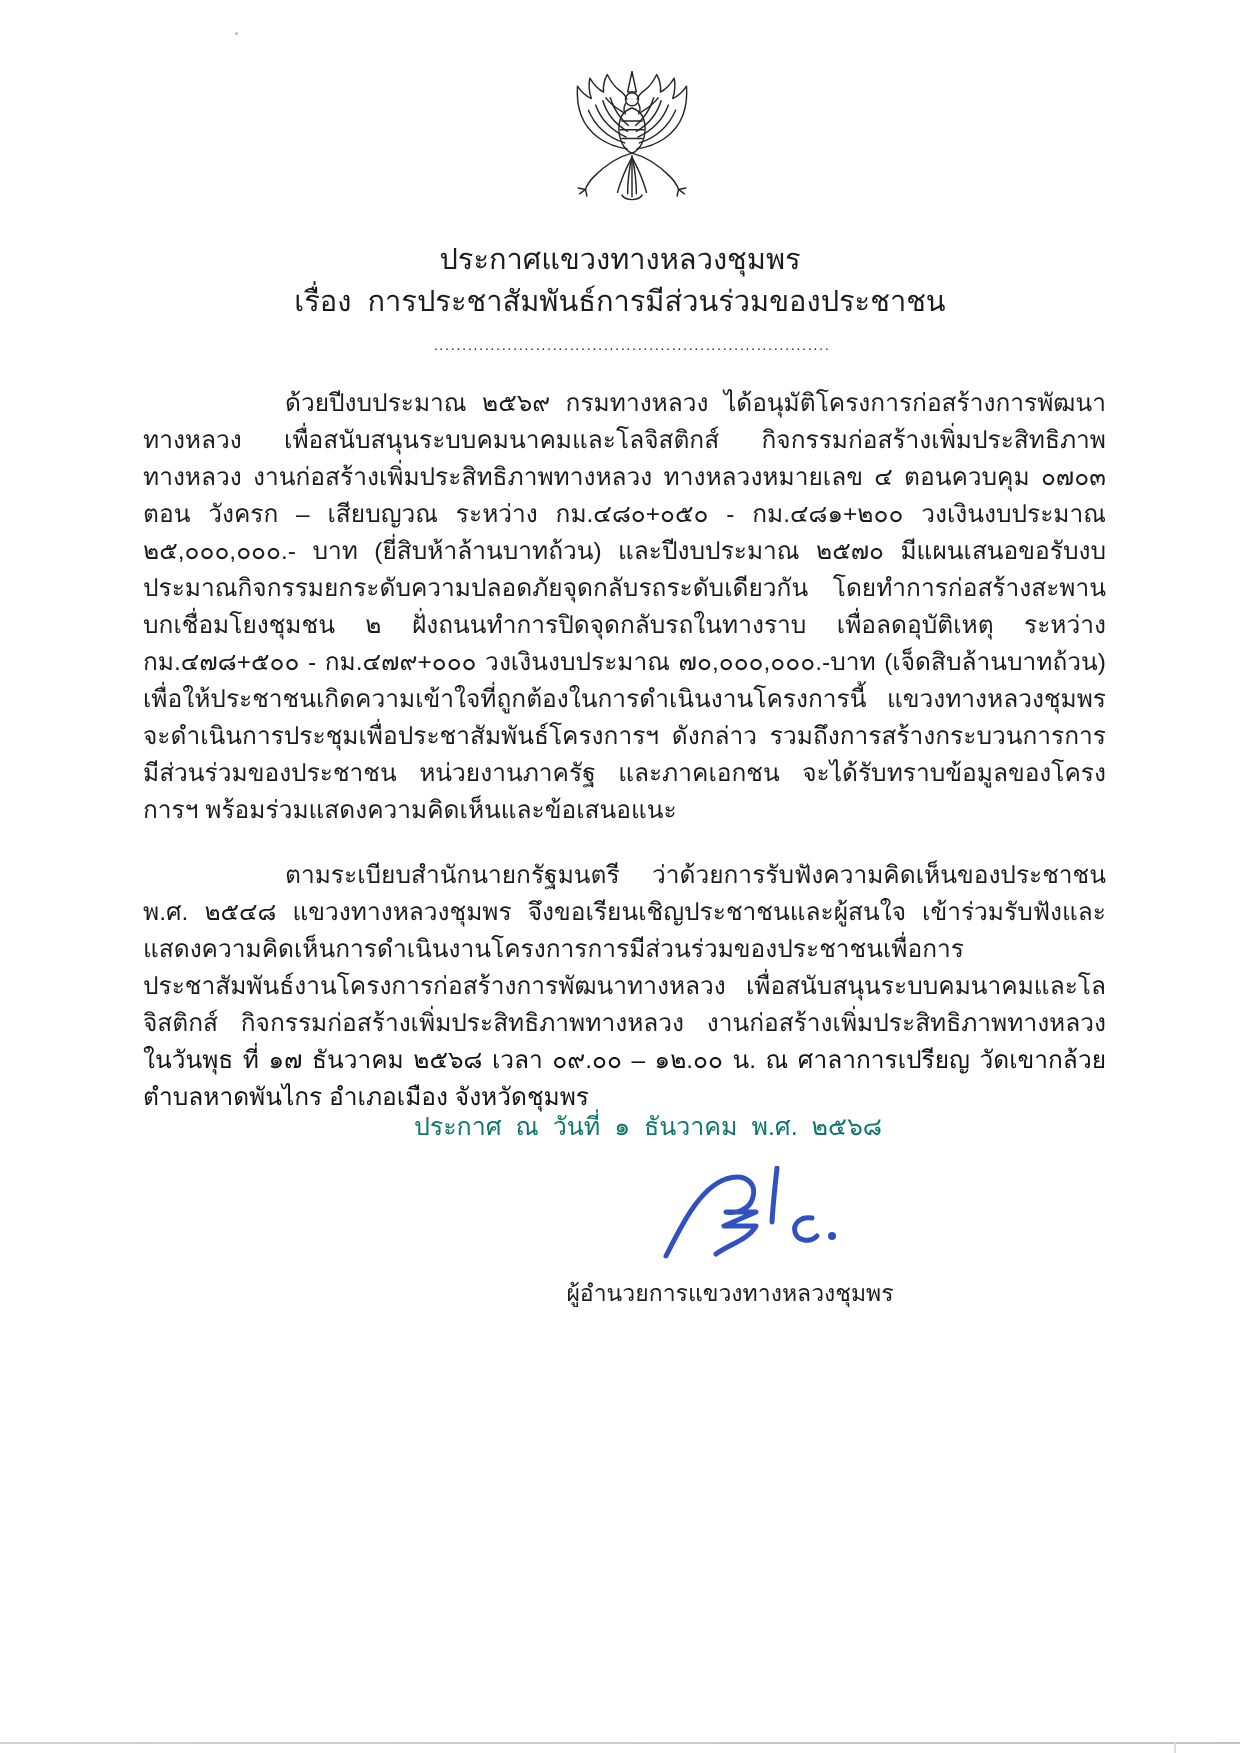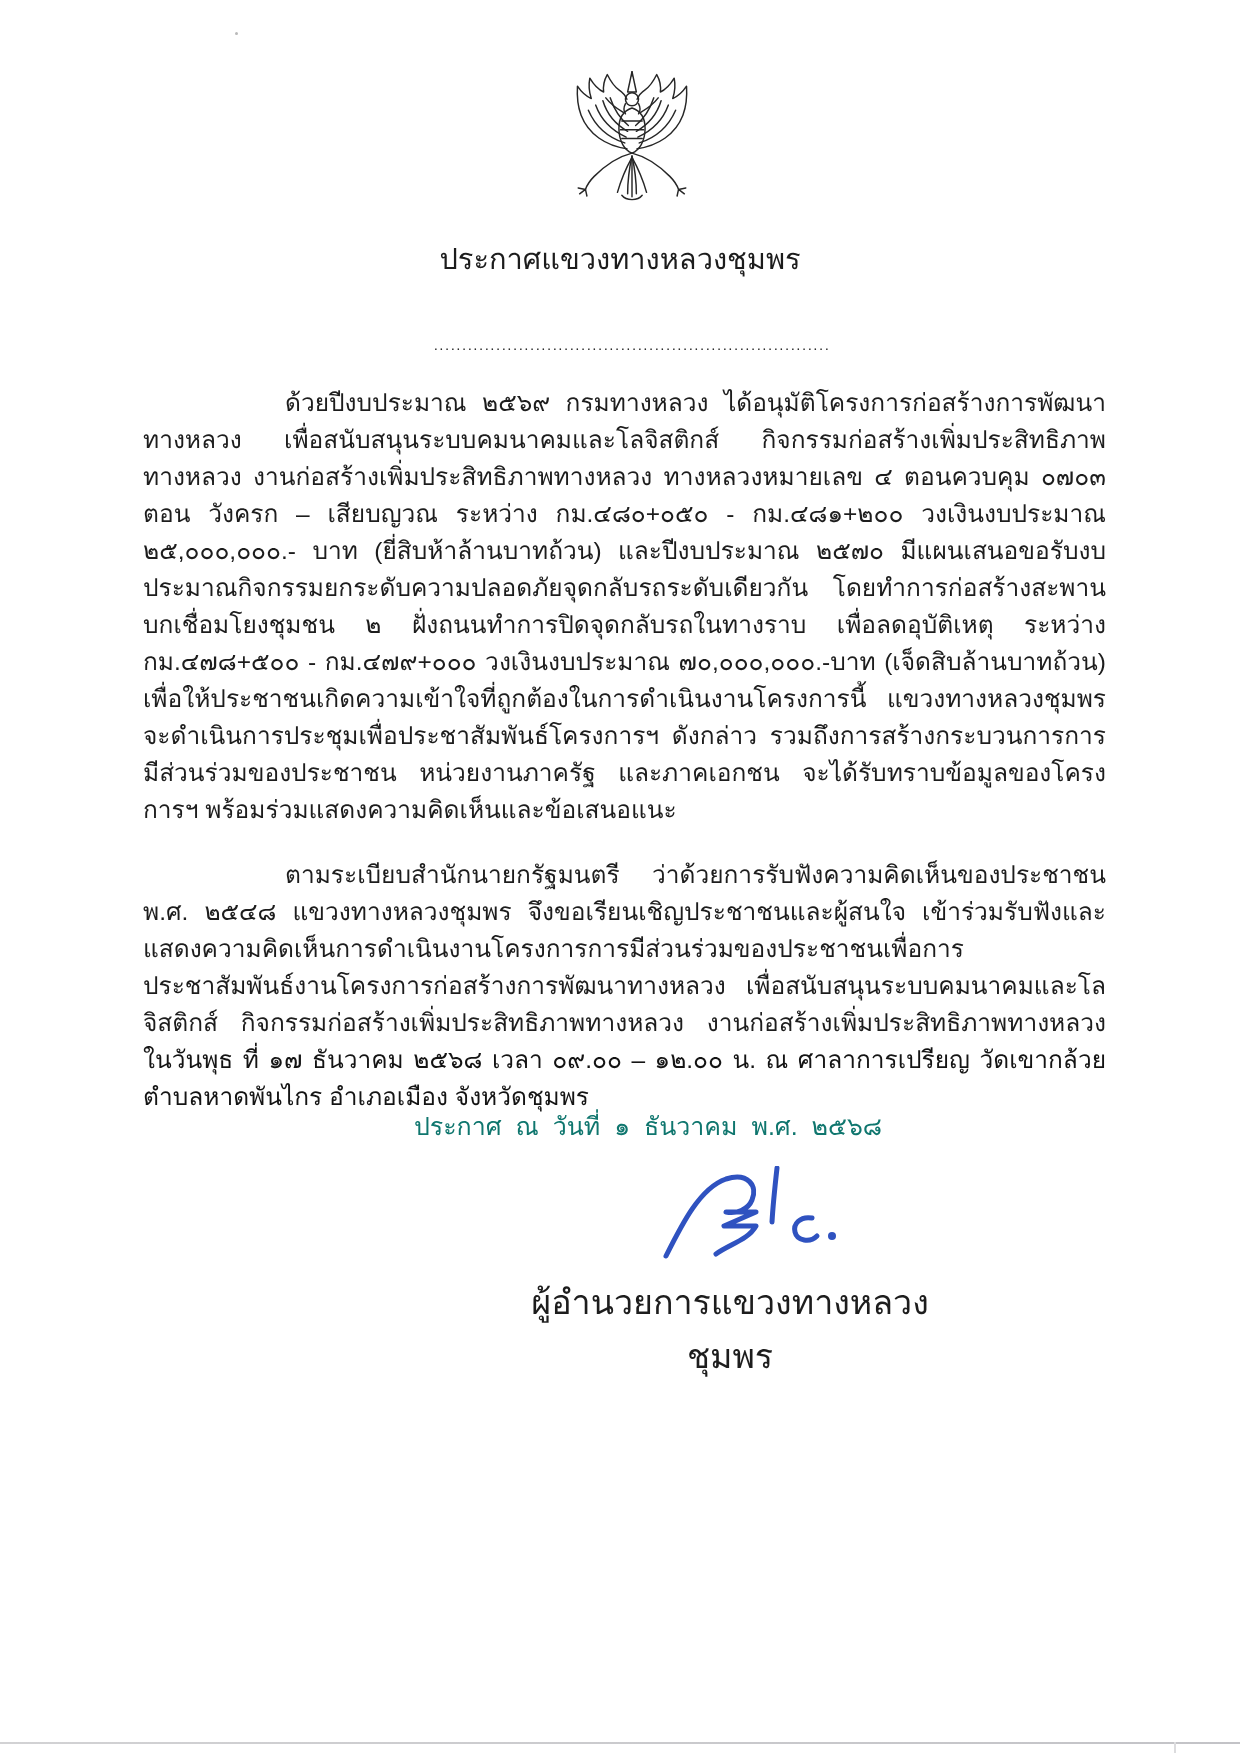--- a/index.html
+++ b/index.html
@@ -38,21 +38,21 @@
   .issued-line{
     position:absolute;top:1106px;left:0;right:0;
     text-align:center;padding-left:56px;
     font-size:25px;white-space:pre;color:#0f766e;
   }
   .signature-block{
     position:absolute;top:1166px;left:520px;width:420px;text-align:center;
   }
   .signature-ink{display:block;margin:0 auto;transform:translateX(22px);}
   .signatory-name{margin-top:4px;font-size:25.5px;white-space:pre;}
-  .signatory-title{margin-top:9px;font-size:34px;}
+  .signatory-title{margin-top:9px;font-size:23px;}
   .scan-dot{
     position:absolute;top:32px;left:235px;width:3px;height:3px;
     border-radius:50%;background:#b9b9b9;
   }
   .scan-edge-line{
     position:absolute;top:1742px;left:0;right:0;height:2px;
     background:linear-gradient(to right,#d2d2d4,#c3c3c7);
   }
   .scan-edge-tick{
     position:absolute;top:1742px;left:1174px;width:2px;height:11px;
@@ -90,20 +90,21 @@
       <path d="M110,118 C106,136 104,152 104,170"></path>
       <path d="M110,118 C114,136 116,152 116,170"></path>
       <path d="M110,120 C100,138 94,154 90,168"></path>
       <path d="M110,120 C120,138 126,154 130,168"></path>
       <path d="M110,122 L110,174"></path>
       <path d="M96,172 C102,180 118,180 124,172"></path>
     </g>
   </svg>
 
   <div class="title-line doc-title">ประกาศแขวงทางหลวงชุมพร</div>
+  <div class="title-line doc-subject">เรื่อง&nbsp;&nbsp;การประชาสัมพันธ์การมีส่วนร่วมของประชาชน</div>
   <div class="divider">
     <span>......................................................................</span>
   </div>
 
   <div class="content">
     <p>ด้วยปีงบประมาณ ๒๕๖๙ กรมทางหลวง ได้อนุมัติโครงการก่อสร้างการพัฒนาทางหลวง เพื่อสนับสนุนระบบคมนาคมและโลจิสติกส์ กิจกรรมก่อสร้างเพิ่มประสิทธิภาพทางหลวง งานก่อสร้างเพิ่มประสิทธิภาพทางหลวง ทางหลวงหมายเลข ๔ ตอนควบคุม ๐๗๐๓ ตอน วังครก – เสียบญวณ ระหว่าง กม.๔๘๐+๐๕๐ - กม.๔๘๑+๒๐๐ วงเงินงบประมาณ ๒๕,๐๐๐,๐๐๐.- บาท (ยี่สิบห้าล้านบาทถ้วน) และปีงบประมาณ ๒๕๗๐ มีแผนเสนอขอรับงบประมาณกิจกรรมยกระดับความปลอดภัยจุดกลับรถระดับเดียวกัน โดยทำการก่อสร้างสะพานบกเชื่อมโยงชุมชน ๒ ฝั่งถนนทำการปิดจุดกลับรถในทางราบ เพื่อลดอุบัติเหตุ ระหว่าง กม.๔๗๘+๕๐๐ - กม.๔๗๙+๐๐๐ วงเงินงบประมาณ ๗๐,๐๐๐,๐๐๐.-บาท (เจ็ดสิบล้านบาทถ้วน) เพื่อให้ประชาชนเกิดความเข้าใจที่ถูกต้องในการดำเนินงานโครงการนี้ แขวงทางหลวงชุมพรจะดำเนินการประชุมเพื่อประชาสัมพันธ์โครงการฯ ดังกล่าว รวมถึงการสร้างกระบวนการการมีส่วนร่วมของประชาชน หน่วยงานภาครัฐ และภาคเอกชน จะได้รับทราบข้อมูลของโครงการฯ พร้อมร่วมแสดงความคิดเห็นและข้อเสนอแนะ</p>
     <p><span>ตามระเบียบสำนักนายกรัฐมนตรี  ว่าด้วยการรับฟังความคิดเห็นของประชาชน พ.ศ. ๒๕๔๘ แขวงทางหลวงชุมพร จึงขอเรียนเชิญประชาชนและผู้สนใจ เข้าร่วมรับฟังและแสดงความคิดเห็นการดำเนินงานโครงการการมีส่วนร่วมของประชาชนเพื่อการประชาสัมพันธ์งานโครงการก่อสร้างการพัฒนาทางหลวง เพื่อสนับสนุนระบบคมนาคมและโลจิสติกส์ กิจกรรมก่อสร้างเพิ่มประสิทธิภาพทางหลวง งานก่อสร้างเพิ่มประสิทธิภาพทางหลวง </span><span class="bold-inline">ในวันพุธ ที่ ๑๗ ธันวาคม ๒๕๖๘ เวลา ๐๙.๐๐ – ๑๒.๐๐ น. ณ ศาลาการเปรียญ วัดเขากล้วย ตำบลหาดพันไกร อำเภอเมือง จังหวัดชุมพร</span></p>
   </div>
 
   <div class="issued-line">ประกาศ&nbsp;&nbsp;ณ&nbsp;&nbsp;วันที่&nbsp;&nbsp;๑&nbsp;&nbsp;ธันวาคม&nbsp;&nbsp;พ.ศ.&nbsp;&nbsp;๒๕๖๘</div>

